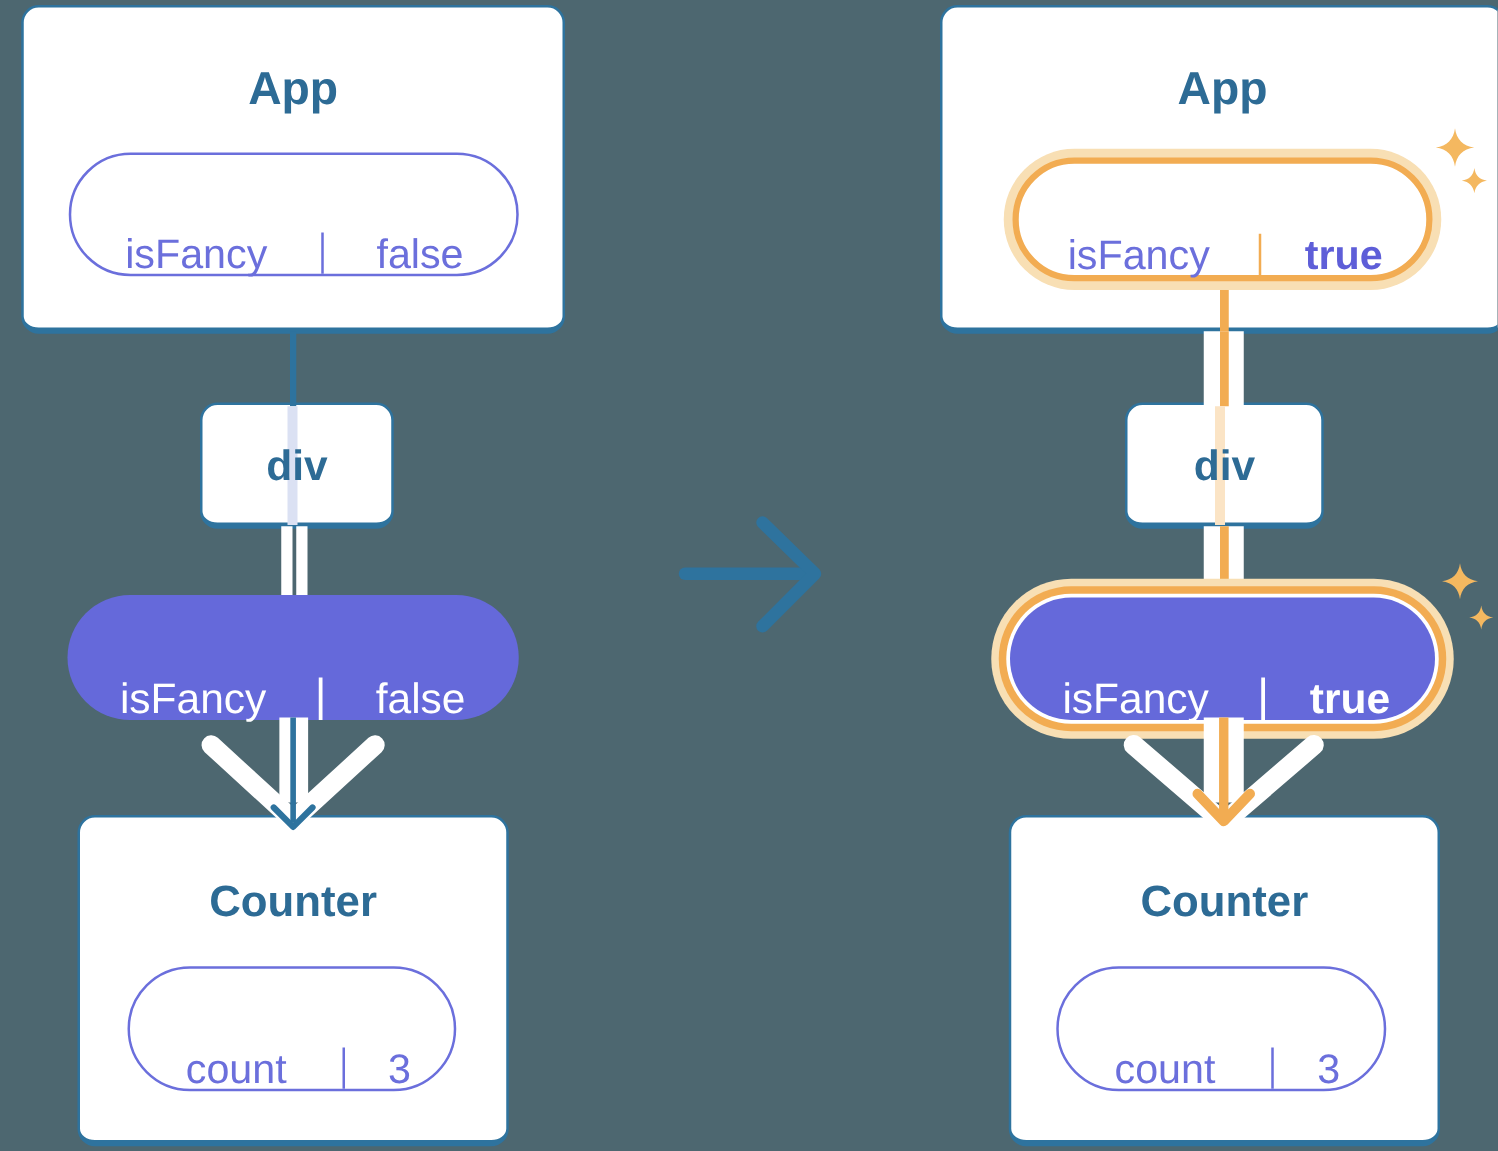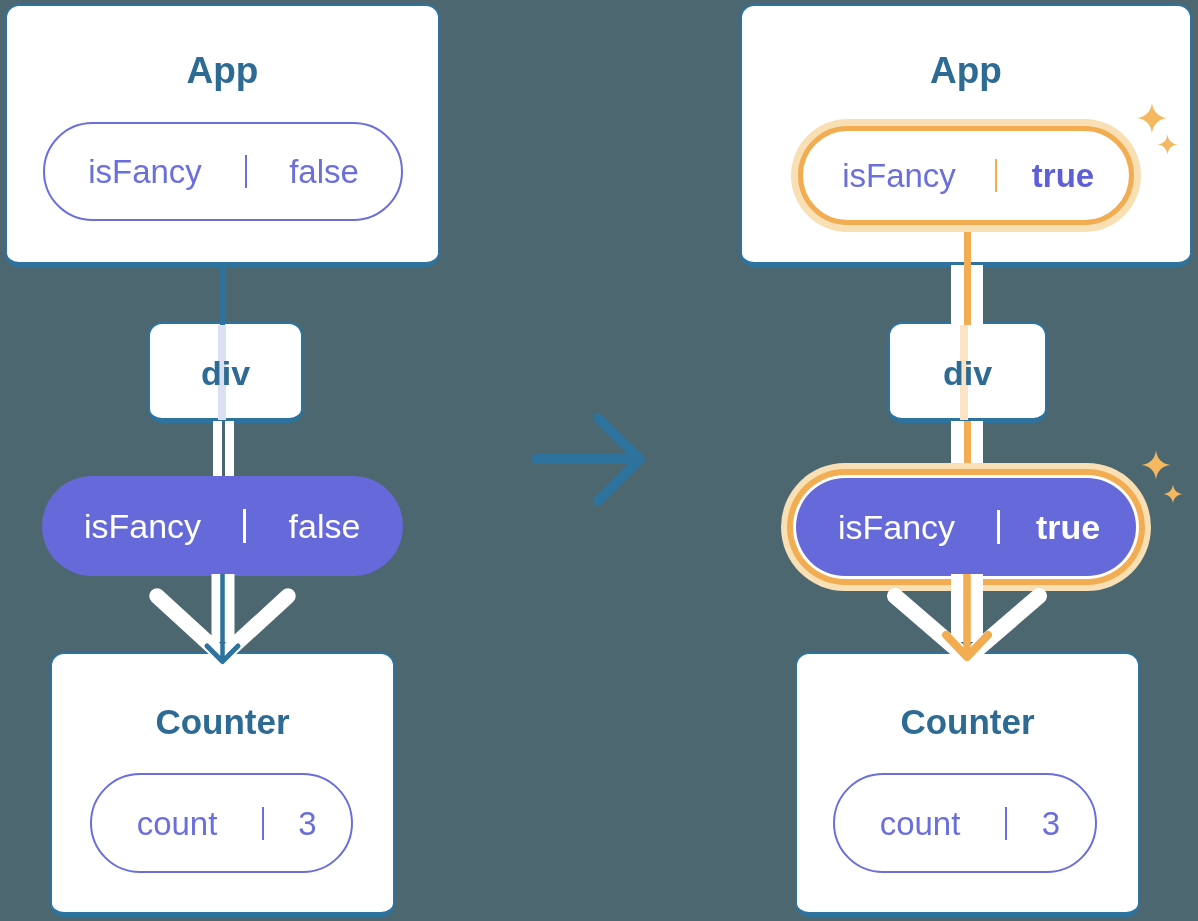--- a/index.html
+++ b/index.html
@@ -2,36 +2,36 @@
 <html><head>
 <meta charset="utf-8">
 <style>
   html,body{margin:0;padding:0;}
   body{
     width:1198px;height:921px;overflow:hidden;
     background:#4D6770;
     font-family:"Liberation Sans","DejaVu Sans",sans-serif;
     position:relative;
   }
-  .stage{position:absolute;left:0;top:0;width:1091px;height:921px;}
+  .stage{position:absolute;left:12px;top:0;width:1091px;height:921px;}
 
   
   .card{
     position:absolute;background:#fff;
     border:2px solid #2E739E;border-bottom-width:5px;
     border-radius:14px;box-sizing:border-box;z-index:1;
   }
   .title{
     position:absolute;text-align:center;color:#2D6B95;
     font-weight:600;z-index:3;line-height:1;
   }
 
   
   .pill{
-    position:absolute;display:flex;align-items:center;
+    position:absolute;display:flex;align-items:flex-end;
     border-radius:999px;box-sizing:border-box;z-index:3;line-height:1;
   }
   .pill .cell{
     display:flex;align-items:center;justify-content:center;
     box-sizing:border-box;white-space:nowrap;
   }
   .pill.outline{background:#fff;border:2.5px solid #6B6FDC;color:#6B6FDC;}
   .pill.outline .key{border-right:2.5px solid #6B6FDC;}
   .pill.solid{background:#6569DA;color:#fff;}
   .pill.solid .key{border-right:3px solid #fff;}

